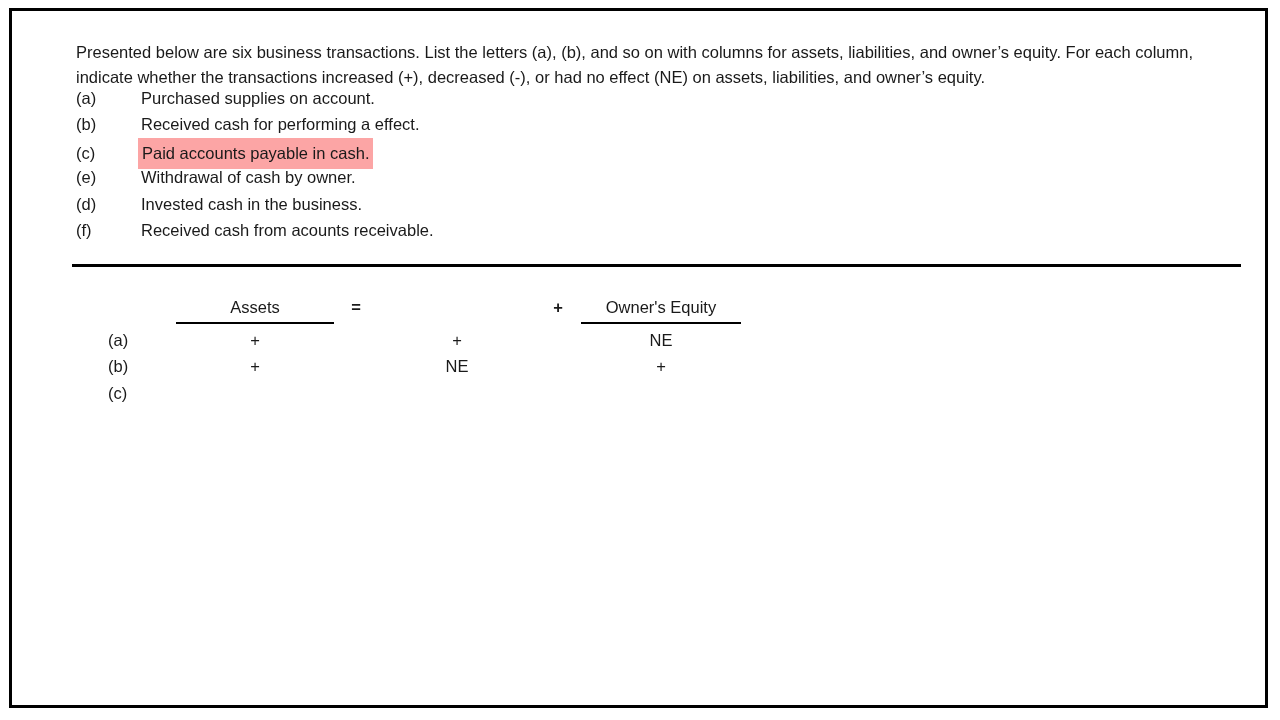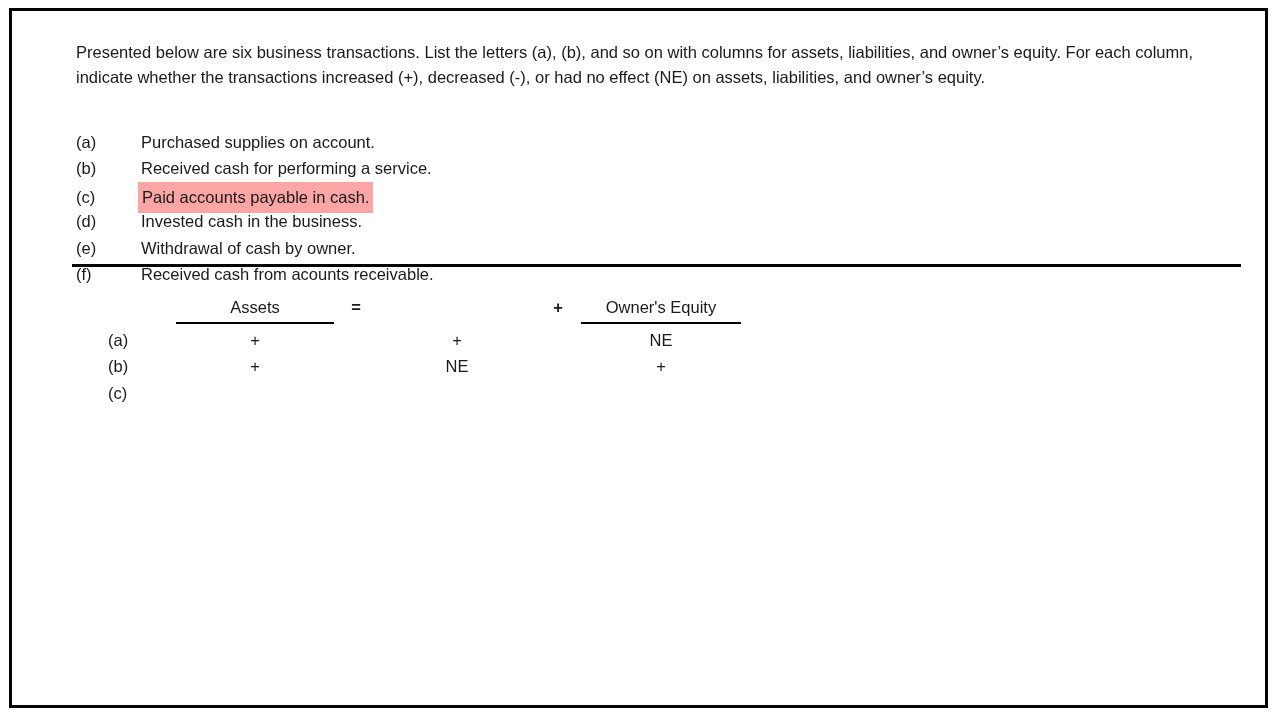--- a/index.html
+++ b/index.html
@@ -46,21 +46,20 @@
     color: #1a1a1a;
     text-align: left;
   }
 
   
   #txn-list {
     position: absolute;
     left: 48px;
     top: 74px;
     width: 700px;
-    margin-top: 44px;
   }
   .txn-row {
     height: 26.4px;
     line-height: 26.4px;
     white-space: nowrap;
     font-size: 16.5px;
   }
   .txn-letter {
     display: inline-block;
     width: 62px;
@@ -143,33 +142,33 @@
 
     <p id="intro">Presented below are six business transactions. List the letters (a), (b), and so on with columns for assets, liabilities, and owner’s equity. For each column, indicate whether the transactions increased (+), decreased (-), or had no effect (NE) on assets, liabilities, and owner’s equity.</p>
 
     <div id="txn-list">
 
       <div class="txn-row">
         <span class="txn-letter">(a)</span><span class="txn-text">Purchased supplies on account.</span>
       </div>
 
       <div class="txn-row">
-        <span class="txn-letter">(b)</span><span class="txn-text">Received cash for performing a service.</span>
+        <span class="txn-letter">(b)</span><span class="txn-text">Received cash for performing a effect.</span>
       </div>
 
       <div class="txn-row highlighted">
         <span class="txn-letter">(c)</span><span class="txn-text">Paid accounts payable  in cash.</span>
       </div>
 
       <div class="txn-row">
+        <span class="txn-letter">(e)</span><span class="txn-text">Withdrawal of cash by owner.</span>
+      </div>
+
+      <div class="txn-row">
         <span class="txn-letter">(d)</span><span class="txn-text">Invested cash in the business.</span>
-      </div>
-
-      <div class="txn-row">
-        <span class="txn-letter">(e)</span><span class="txn-text">Withdrawal of cash by owner.</span>
       </div>
 
       <div class="txn-row">
         <span class="txn-letter">(f)</span><span class="txn-text">Received cash from acounts receivable.</span>
       </div>
 
     </div>
 
     <div id="divider"></div>
 

